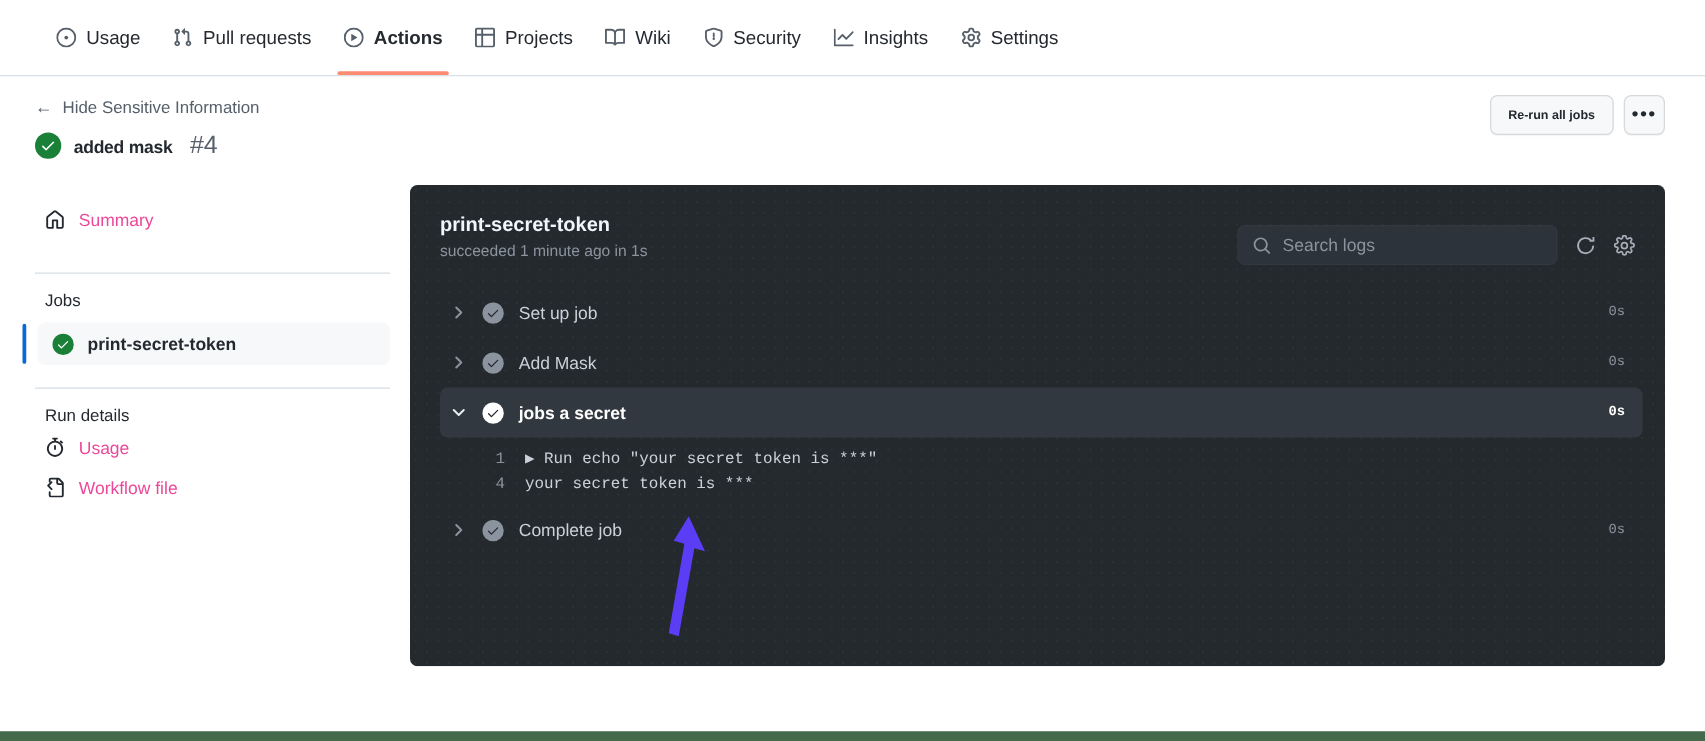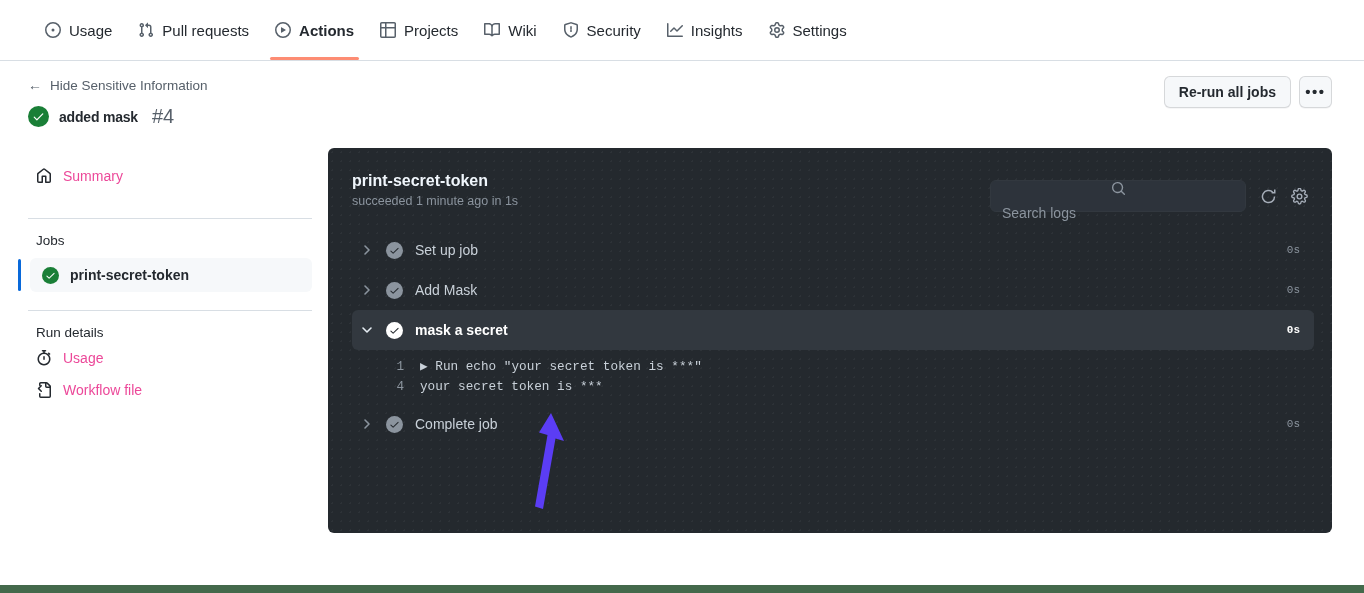--- a/index.html
+++ b/index.html
@@ -164,21 +164,21 @@
     gap: 8px;
     height: 34px;
     margin-bottom: 39px;
   }
   .btn {
     height: 32px;
     border: 1px solid rgba(31,35,40,0.15);
     border-radius: 6px;
     background: #f6f8fa;
     color: #24292f;
-    font-size: 14px;
+    font-size: 10px;
     font-weight: 600;
     font-family: "Liberation Sans", sans-serif;
     padding: 0 14px;
     cursor: pointer;
     display: flex;
     align-items: center;
     box-shadow: 0 1px 0 rgba(31,35,40,0.04);
   }
   .btn-kebab {
     width: 33px;
@@ -226,21 +226,20 @@
     width: 256px;
     height: 32px;
     background: #2d333b;
     border: 1px solid #32383f;
     border-radius: 6px;
     display: flex;
     align-items: center;
     gap: 9px;
     padding: 0 11px;
     cursor: text;
-    flex-direction: column;
   }
   .search-box svg { fill: #8b949e; display: block; flex: 0 0 auto; }
   .search-box input {
     background: transparent;
     border: none;
     outline: none;
     color: #c9d1d9;
     font-size: 14px;
     font-family: "Liberation Sans", sans-serif;
     width: 100%;
@@ -545,21 +544,21 @@
           <span class="chev">
             <svg width="12" height="12" viewBox="0 0 12 12" stroke-width="1.6" stroke-linecap="round" stroke-linejoin="round">
                 <polyline points="2,4 6,8 10,4"></polyline>
               </svg>
           </span>
           <span class="check-grey">
             <svg width="11" height="11" viewBox="0 0 16 16">
                 <path d="M13.78 4.22a.75.75 0 0 1 0 1.06l-7.25 7.25a.75.75 0 0 1-1.06 0L2.22 9.28a.751.751 0 0 1 .018-1.042.751.751 0 0 1 1.042-.018L6 10.94l6.72-6.72a.75.75 0 0 1 1.06 0Z"></path>
               </svg>
           </span>
-          <span class="step-name">mask a secret</span>
+          <span class="step-name">jobs a secret</span>
           <span class="step-dur">0s</span>
         </div>
 
         <div class="log-lines">
           <div class="log-line">
             <span class="ln">1</span>
             <span class="caret">▶ </span>
             <span>Run echo "your secret token is ***"</span>
           </div>
           <div class="log-line">

